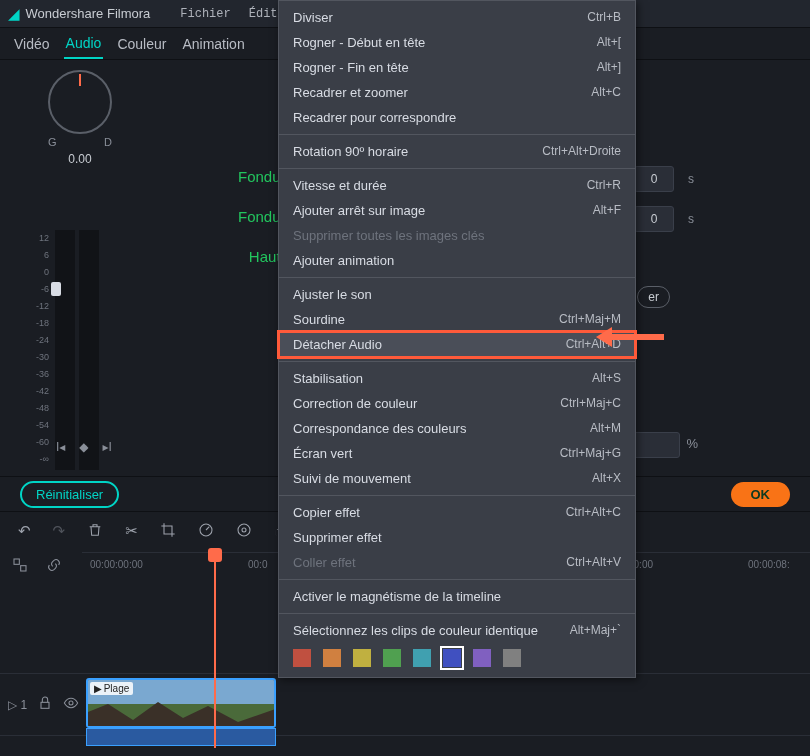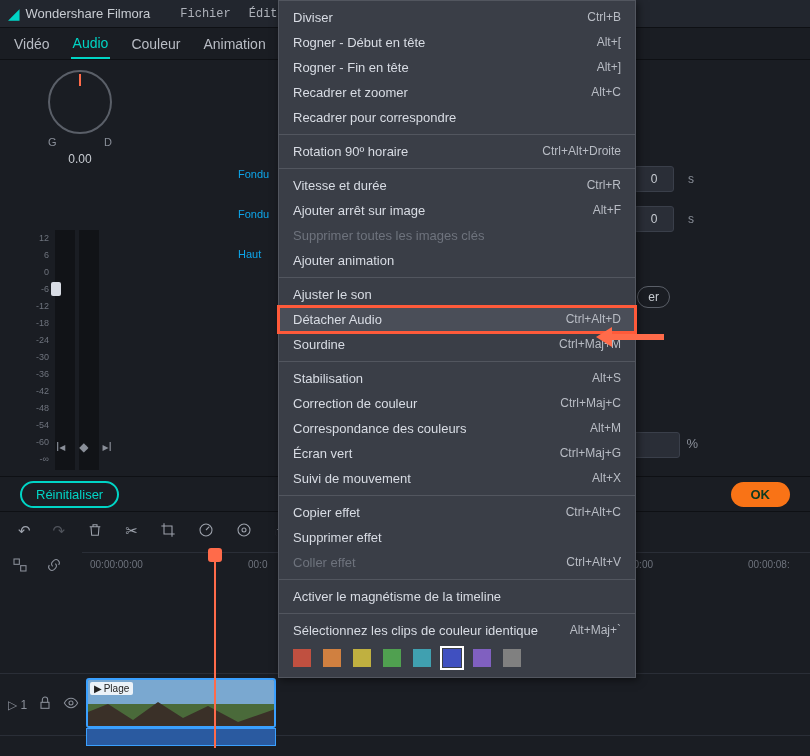--- a/index.html
+++ b/index.html
@@ -3,42 +3,42 @@
 <meta charset="utf-8">
 <style>
 * { margin: 0; padding: 0; box-sizing: border-box; font-family: -apple-system, "Segoe UI", sans-serif; }
 body { background: #1a1d23; color: #b8bcc4; font-size: 13px; width: 810px; height: 756px; overflow: hidden; position: relative; }
 
 .titlebar { height: 28px; background: #22262e; display: flex; align-items: center; padding: 0 8px; border-bottom: 1px solid #0e1014; }
 .titlebar .logo { color: #00d4c5; margin-right: 6px; font-size: 15px; }
 .titlebar .title { color: #c8ccd2; font-size: 13px; margin-right: 30px; }
 .menubar-item { color: #aeb2ba; font-size: 12px; margin-right: 18px; cursor: pointer; font-family: Liberation Mono, monospace; }
 
-.tabs { height: 32px; background: #1a1d23; display: flex; align-items: center; padding: 0 12px; gap: 19px; border-bottom: 1px solid #0e1014; }
+.tabs { height: 32px; background: #1a1d23; display: flex; align-items: center; padding: 0 12px; gap: 12px; border-bottom: 1px solid #0e1014; }
 .tab { color: #b8bcc4; font-size: 14px; cursor: pointer; padding: 6px 2px; }
 .tab.active { color: #00d4c5; border-bottom: 2px solid #00d4c5; }
 
 .panel { position: relative; height: 410px; background: #1a1d23; padding: 14px; }
 .dial-wrap { position: absolute; left: 48px; top: 10px; text-align: center; }
 .dial { width: 64px; height: 64px; border: 2px solid #5a5f68; border-radius: 50%; position: relative; margin: 0 auto; }
 .dial-tick { position: absolute; left: 50%; top: 2px; width: 2px; height: 12px; background: #ff6b4a; transform: translateX(-50%); }
 .dial-lr { display: flex; justify-content: space-between; width: 64px; font-size: 11px; color: #8a8f99; margin-top: 2px; }
 .dial-val { font-size: 12px; color: #c8ccd2; margin-top: 4px; }
 
 .meters { position: absolute; left: 36px; top: 170px; display: flex; align-items: flex-start; }
 .meter-scale { font-size: 9px; color: #6e737d; line-height: 17px; text-align: right; margin-right: 6px; }
 .meter-bar { width: 20px; height: 240px; background: #111317; margin-right: 4px; position: relative; }
 .meter-knob { position: absolute; left: -4px; top: 52px; width: 10px; height: 14px; background: #d8dce4; border-radius: 2px; }
 .meter-val { position: absolute; left: 60px; top: 416px; font-size: 12px; color: #c8ccd2; }
 .db-label { position: absolute; left: 118px; top: 416px; font-size: 12px; color: #8a8f99; }
 
 .transport { position: absolute; left: 56px; top: 440px; display: flex; gap: 14px; color: #8a8f99; font-size: 12px; }
 .transport span { cursor: pointer; }
 
-.right-labels { position: absolute; left: 238px; top: 108px; font-size: 11px; color: #0ea5e9; }
+.right-labels { position: absolute; left: 238px; top: 108px; font-size: 15px; color: #22c55e; text-align: right; }
 .right-labels div { height: 40px; }
 .inputbox { position: absolute; right: 136px; width: 40px; height: 26px; background: #2a2e37; border: 1px solid #3a3f4a; color: #c8ccd2; text-align: center; border-radius: 3px; font-size: 12px; }
 .unit { position: absolute; right: 116px; color: #8a8f99; font-size: 12px; }
 .pill { position: absolute; right: 140px; top: 226px; border: 1px solid #5a5f68; border-radius: 12px; padding: 3px 10px; font-size: 12px; color: #c8ccd2; cursor: pointer; }
 .pct-box { position: absolute; right: 130px; top: 372px; width: 50px; height: 26px; background: #2a2e37; border: 1px solid #3a3f4a; border-radius: 3px; }
 .pct-unit { position: absolute; right: 112px; top: 376px; color: #8a8f99; }
 
 .buttons-row { position: absolute; left: 0; right: 0; top: 476px; height: 36px; display: flex; align-items: center; justify-content: space-between; padding: 0 20px; border-top: 1px solid #0e1014; border-bottom: 1px solid #0e1014; background: #1a1d23; }
 .btn-reset { border: 2px solid #00d4c5; background: transparent; color: #00d4c5; padding: 4px 14px; border-radius: 14px; font-size: 13px; cursor: pointer; }
 .btn-ok { background: #f97316; color: #0e3a20; border: none; padding: 5px 20px; border-radius: 14px; font-size: 13px; font-weight: 600; cursor: pointer; }
@@ -267,27 +267,27 @@
     </div>
     <div class="ctx-item">
       <span>Ajouter animation</span>
       <span class="ctx-shortcut"></span>
     </div>
     <div class="ctx-sep"></div>
     <div class="ctx-item">
       <span>Ajuster le son</span>
       <span class="ctx-shortcut"></span>
     </div>
+    <div class="ctx-item">
+      <span>Sourdine</span>
+      <span class="ctx-shortcut">Ctrl+Maj+M</span>
+    </div>
     <div class="ctx-item highlight">
       <span>Détacher Audio</span>
       <span class="ctx-shortcut">Ctrl+Alt+D</span>
-    </div>
-    <div class="ctx-item">
-      <span>Sourdine</span>
-      <span class="ctx-shortcut">Ctrl+Maj+M</span>
     </div>
     <div class="ctx-sep"></div>
     <div class="ctx-item">
       <span>Stabilisation</span>
       <span class="ctx-shortcut">Alt+S</span>
     </div>
     <div class="ctx-item">
       <span>Correction de couleur</span>
       <span class="ctx-shortcut">Ctrl+Maj+C</span>
     </div>

